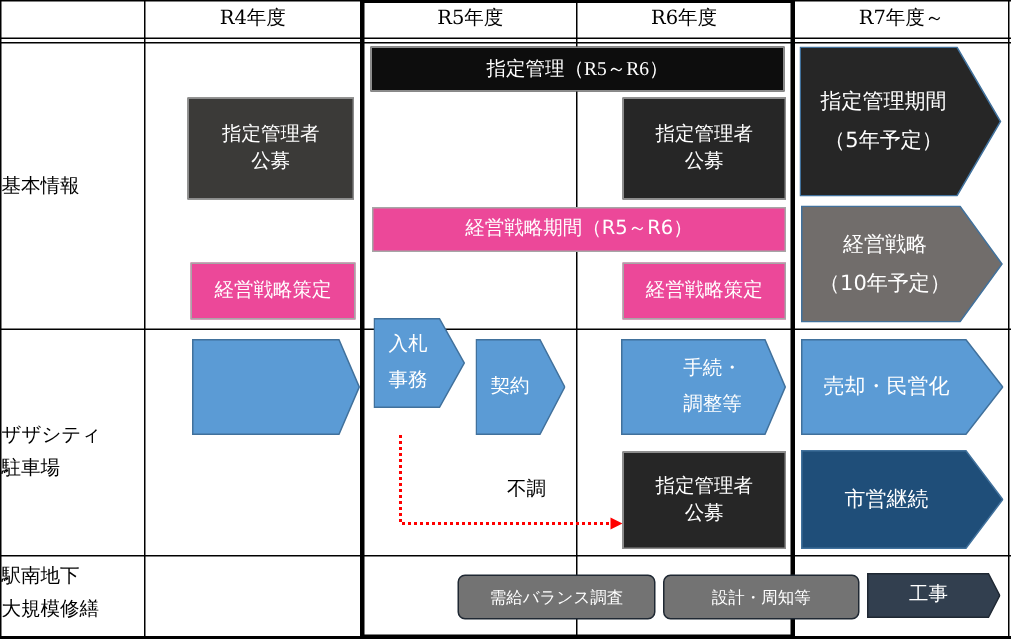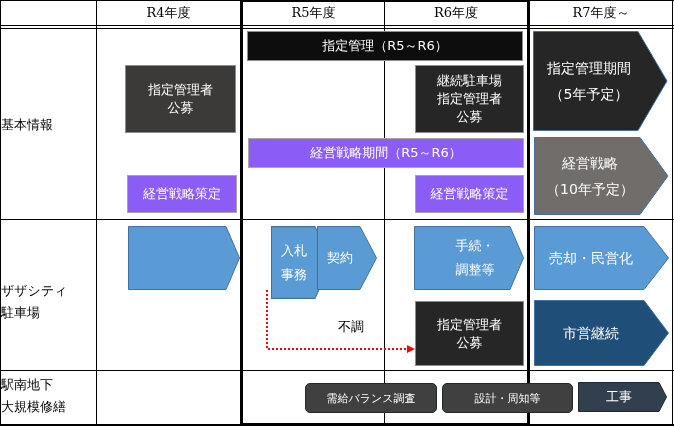--- a/index.html
+++ b/index.html
@@ -8,27 +8,27 @@
 
   .line { position: absolute; background: #000; }
   .cell-text { position: absolute; font-size: 13px; line-height: 18px; }
 
   .hdr { position: absolute; top: 3px; height: 20px; font-size: 13px; text-align: center; line-height: 20px; font-family: "DejaVu Serif", "Liberation Serif", serif; }
 
   .box { position: absolute; color: #fff; display: flex; flex-direction: column; align-items: center; justify-content: center; text-align: center; font-size: 13px; line-height: 18px; }
   .dark { background: #262626; border: 1px solid #8c8c8c; }
   .black { background: #0d0d0d; border: 1px solid #8c8c8c; }
   .charcoal { background: #3b3a38; border: 1px solid #8c8c8c; }
-  .gray { background: #8b5cf6; border: 1px solid #a6a6a6; }
+  .gray { background: #ec4899; border: 1px solid #a6a6a6; }
 
   .shape { position: absolute; }
   .shape svg { position: absolute; left: 0; top: 0; width: 100%; height: 100%; }
   .shape .lbl { position: absolute; left: 0; top: 0; width: 100%; height: 100%; display: flex; flex-direction: column; align-items: center; justify-content: center; text-align: center; color: #fff; font-size: 13px; line-height: 20px; }
 
-  .pill { position: absolute; background: #404040; border: 1px solid #1f2833; border-radius: 5px; color: #fff; font-size: 11px; display: flex; align-items: center; justify-content: center; }
+  .pill { position: absolute; background: #737373; border: 1px solid #1f2833; border-radius: 5px; color: #fff; font-size: 11px; display: flex; align-items: center; justify-content: center; }
 </style>
 </head>
 <body>
 
 <div class="line" style="left:0;top:0;width:674px;height:1px;"></div>
 <div class="line" style="left:0;top:25px;width:674px;height:1px;"></div>
 <div class="line" style="left:0;top:28px;width:674px;height:1px;"></div>
 <div class="line" style="left:0;top:219px;width:674px;height:1px;"></div>
 <div class="line" style="left:0;top:370px;width:674px;height:1px;"></div>
 <div class="line" style="left:0;top:424px;width:674px;height:2px;"></div>
@@ -50,31 +50,30 @@
 <div class="cell-text" style="left:1px;top:116px;width:95px;">基本情報</div>
 <div class="cell-text" style="left:1px;top:280px;width:95px;line-height:22px;">
   <div>ザザシティ</div>
   <div>駐車場</div>
 </div>
 <div class="cell-text" style="left:1px;top:374px;width:95px;line-height:22px;">
   <div>駅南地下</div>
   <div>大規模修繕</div>
 </div>
 
-<div class="box black" style="left:247px;top:31px;width:276px;height:30px;">
+<div class="box black" style="left:247px;top:31px;width:276px;height:30px;font-family:Liberation Serif, serif;">
   <span>指定管理（R5～R6）</span>
 </div>
 
 <div class="box charcoal" style="left:125px;top:65px;width:111px;height:68px;">
   <span>指定管理者</span>
   <span>公募</span>
 </div>
 
 <div class="box dark" style="left:415px;top:65px;width:109px;height:68px;">
-  <span>継続駐車場</span>
   <span>指定管理者</span>
   <span>公募</span>
 </div>
 
 <div class="box gray" style="left:248px;top:138px;width:276px;height:30px;">
   <span>経営戦略期間（R5～R6）</span>
 </div>
 
 <div class="box gray" style="left:127px;top:175px;width:110px;height:38px;">
   <span>経営戦略策定</span>
@@ -103,21 +102,21 @@
     <span>（10年予定）</span>
   </div>
 </div>
 
 <div class="shape" style="left:128px;top:226px;width:112px;height:64px;">
   <svg viewBox="0 0 112 64" preserveAspectRatio="none">
     <polygon points="0.5,0.5 98,0.5 111.5,32 98,63.5 0.5,63.5" fill="#5b9bd5" stroke="#41719c" stroke-width="1"></polygon>
   </svg>
 </div>
 
-<div class="shape" style="left:249px;top:226px;width:61px;height:73px;margin-left:22px;">
+<div class="shape" style="left:249px;top:212px;width:61px;height:60px;">
   <svg viewBox="0 0 61 64" preserveAspectRatio="none">
     <polygon points="0.5,0.5 44,0.5 60.5,32 44,63.5 0.5,63.5" fill="#5b9bd5" stroke="#41719c" stroke-width="1"></polygon>
   </svg>
   <div class="lbl" style="width:46px;line-height:24px;">
     <span>入札</span>
     <span>事務</span>
   </div>
 </div>
 
 <div class="shape" style="left:317px;top:226px;width:60px;height:64px;">

